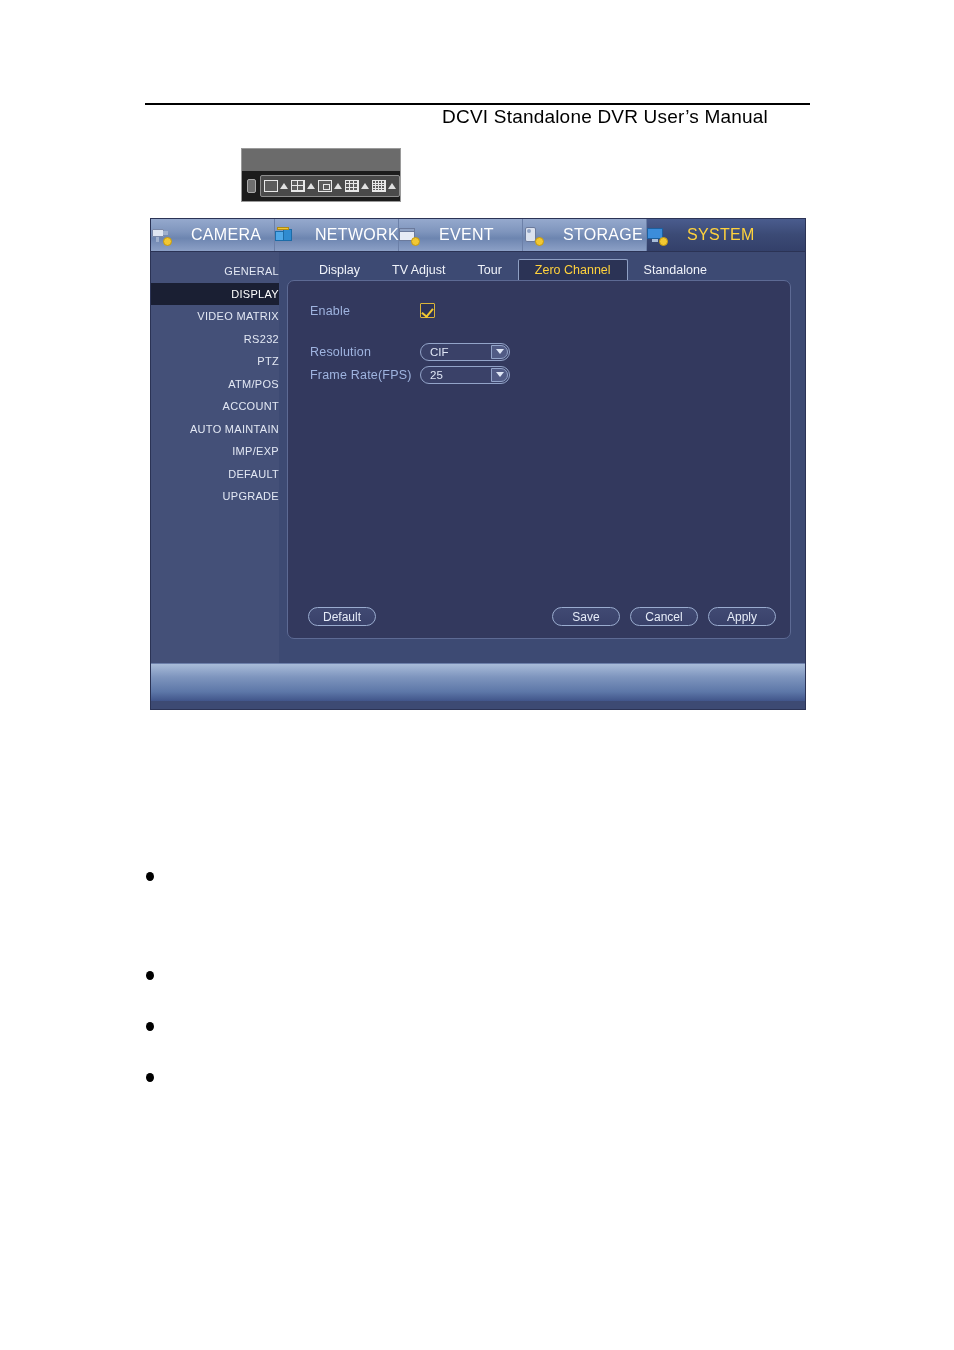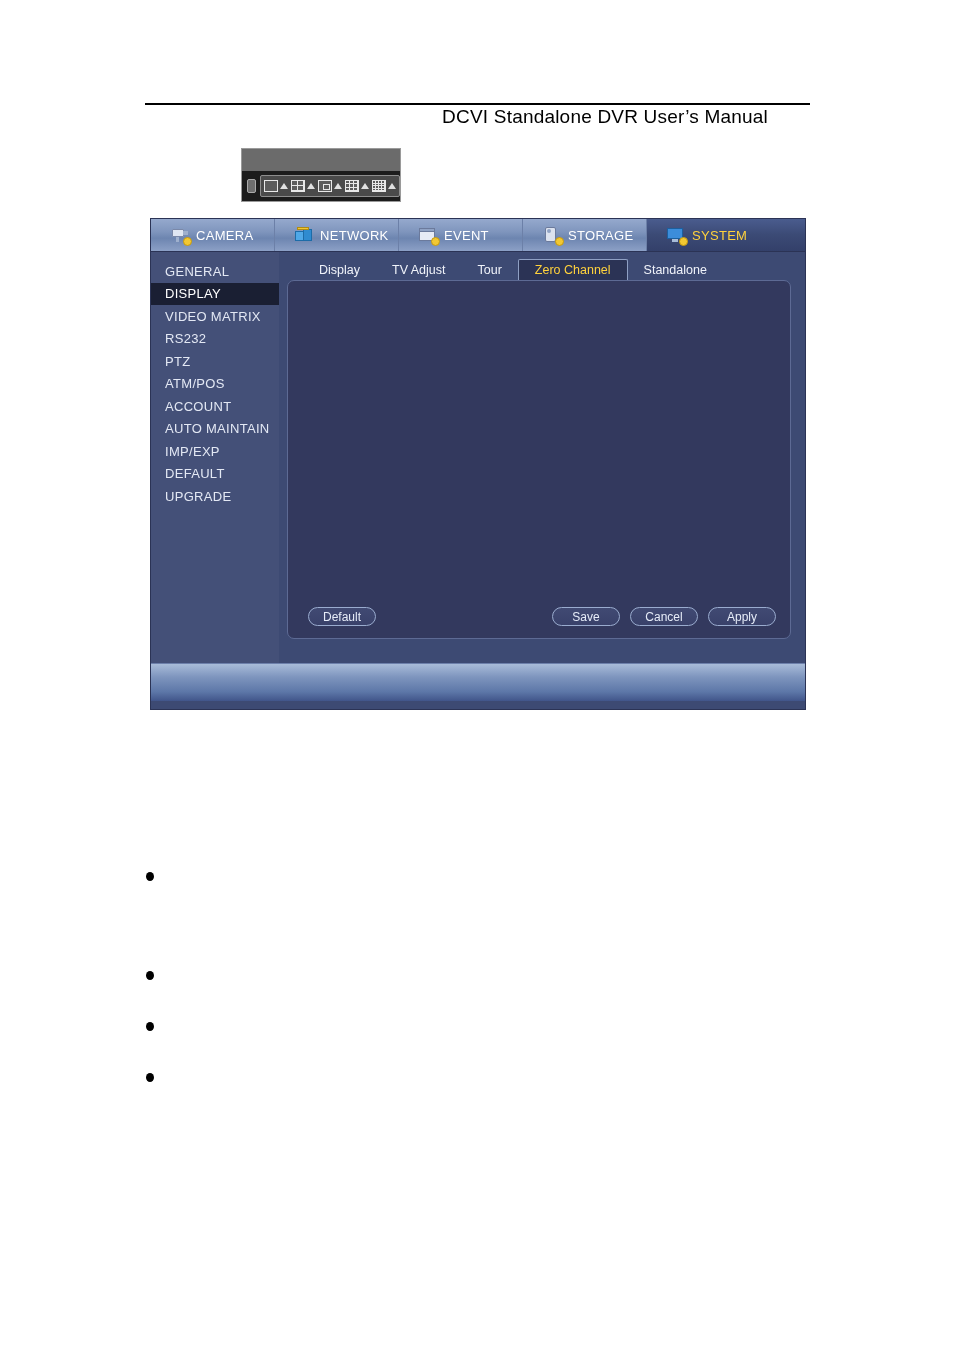--- a/index.html
+++ b/index.html
@@ -111,24 +111,24 @@
   
   .dvr-tabs {
     height: 33px;
     display: flex;
     background: linear-gradient(180deg,#95a9cd 0%,#7f95bd 40%,#6d85b0 60%,#8ca0c6 100%);
     border-bottom: 1px solid #2b3355;
   }
   .dvr-tab {
     flex: 0 0 auto;
     width: 124px;
-    display: flex; align-items: center; gap: 5px;
-    padding-left: 20px;
+    display: flex; align-items: center; gap: 20px;
+    padding-left: 0;
     color: #ffffff;
-    font-size: 13px;
+    font-size: 16px;
     border-right: 1px solid #6c80a8;
     letter-spacing: .3px;
   }
   .dvr-tab.active {
     background: linear-gradient(180deg,#4a5c8e 0%,#3b4a75 50%,#33406a 100%);
     color: #ffd23c;
   }
   .dvr-tab:last-child { border-right: none; flex: 1 1 auto; }
   .tabicon { width: 20px; height: 18px; position: relative; flex: 0 0 auto; }
   .tabicon .gear {
@@ -160,22 +160,23 @@
   .dvr-side {
     width: 128px;
     padding: 8px 0 0 0;
     background: #445078;
   }
   .side-item {
     height: 22.5px;
     display: flex; align-items: center;
     padding-left: 14px;
     color: #e3e8f4;
-    font-size: 13px;
+    font-size: 11px;
     letter-spacing: .3px;
+    justify-content: flex-end;
   }
   .side-item.active {
     background: #1a1f33;
     color: #ffffff;
   }
 
   .dvr-main {
     flex: 1;
     padding: 4px 14px 0 8px;
     position: relative;
@@ -462,23 +463,45 @@
         <div class="subtab active">
             <span>Zero Channel</span>
           </div>
         <div class="subtab">
             <span>Standalone</span>
           </div>
       </div>
 
       <div class="panel">
 
-
-
-
+        <div class="frow enable">
+          <div class="flabel">Enable</div>
+          <div class="checkbox"></div>
+        </div>
+
+
+        <div class="frow">
+          <div class="flabel">Resolution</div>
+          <div class="select">
+            <span>CIF</span>
+            <span class="arrowbox">
+                <span class="arrow"></span>
+              </span>
+          </div>
+        </div>
+
+        <div class="frow">
+          <div class="flabel">Frame Rate(FPS)</div>
+          <div class="select">
+            <span>25</span>
+            <span class="arrowbox">
+                <span class="arrow"></span>
+              </span>
+          </div>
+        </div>
 
 
         <div class="panel-buttons">
           <div class="btn">Default</div>
           <div class="btn-spacer"></div>
           <div class="btn">Save</div>
           <div class="btn">Cancel</div>
           <div class="btn">Apply</div>
         </div>
 

